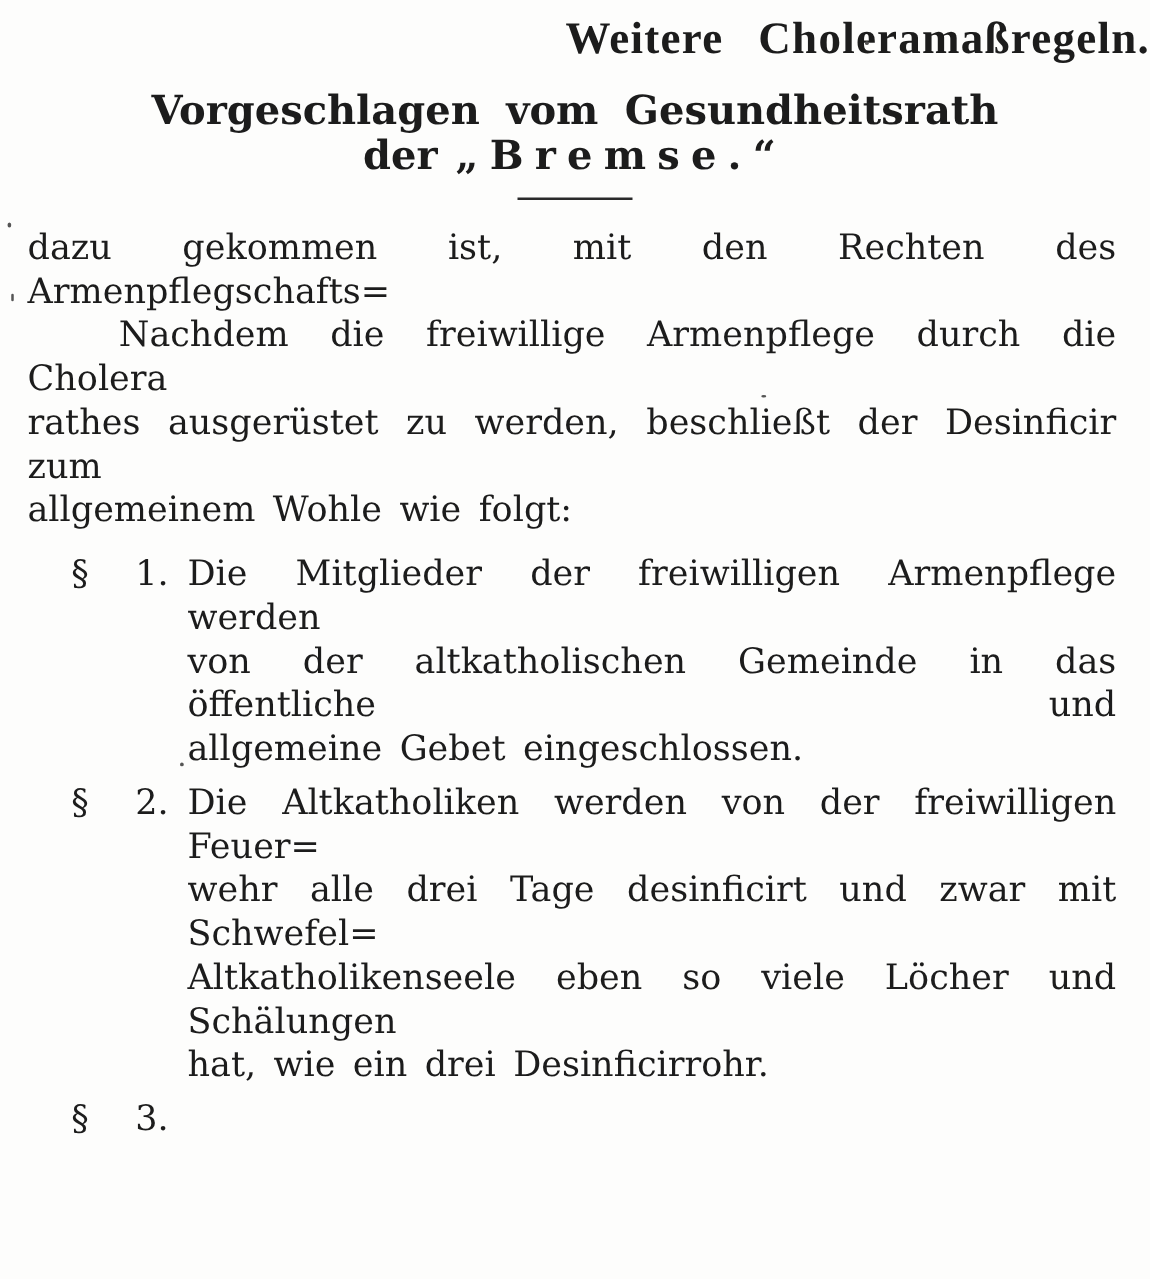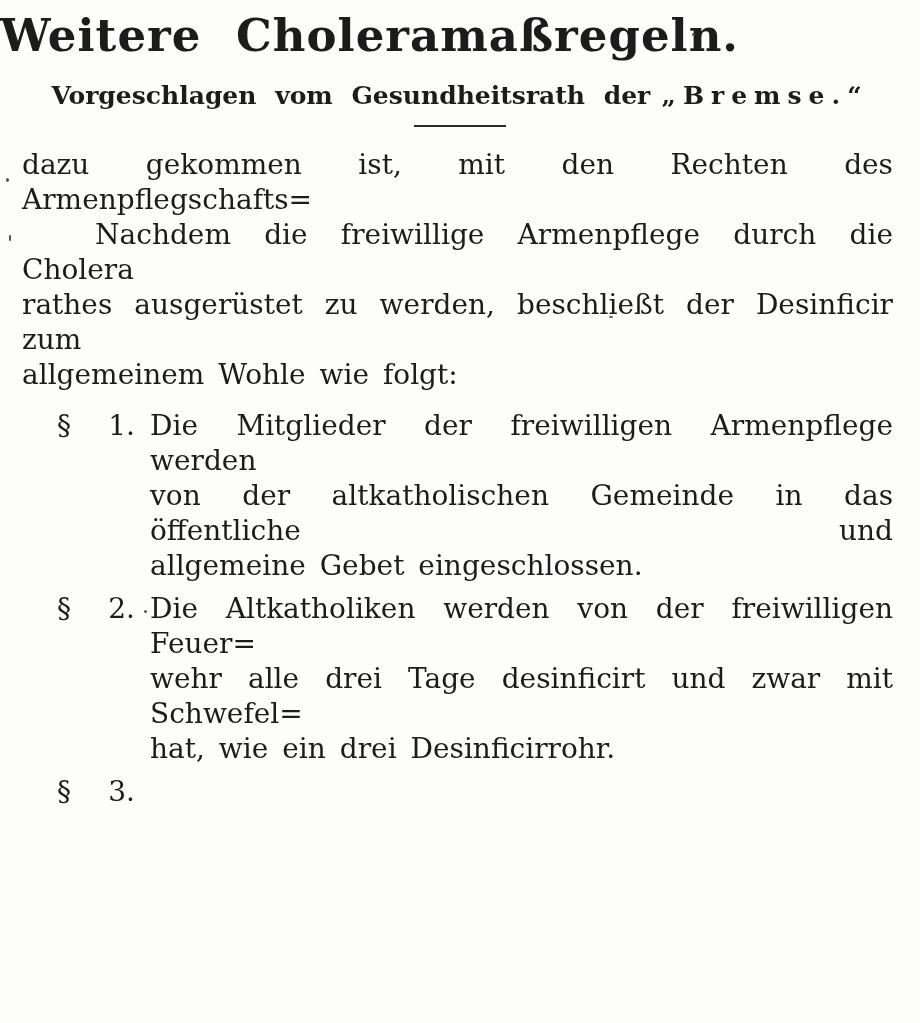--- a/index.html
+++ b/index.html
@@ -11,31 +11,32 @@
     position: relative;
     width: 920px;
     height: 1023px;
     background: #fdfdfc;
     color: #1c1c1c;
     font-family: "DejaVu Serif", serif;
     overflow: hidden;
   }
   .title {
     margin: 10px 0 0 0;
-    text-align: left;
-    font-size: 45px;
+    text-align: right;
+    font-size: 36px;
     font-weight: bold;
     letter-spacing: 1px;
     word-spacing: 18px;
     line-height: 1.15;
+    font-family: Liberation Serif, serif;
   }
   .subtitle {
     margin-top: 20px;
     text-align: center;
-    font-size: 25px;
+    font-size: 32px;
     font-weight: bold;
     word-spacing: 10px;
     line-height: 1.1;
   }
   .subtitle .quoted {
     margin-left: 0.45em;
     letter-spacing: 0.28em;
   }
   .divider {
     width: 92px;
@@ -132,20 +133,21 @@
     </div>
 
     <div class="section">
       <div class="marker">
         <span>§</span>
         <span>2.</span>
       </div>
       <div class="stext">
         <div class="ln">Die Altkatholiken werden von der freiwilligen Feuer=</div>
         <div class="ln">wehr alle drei Tage desinficirt und zwar mit Schwefel=</div>
+        <div class="ln">Altkatholikenseele eben so viele Löcher und Schälungen</div>
         <div class="ln last">hat, wie ein drei Desinficirrohr.</div>
       </div>
     </div>
 
     <div class="section">
       <div class="marker">
         <span>§</span>
         <span>3.</span>
       </div>
     </div>

